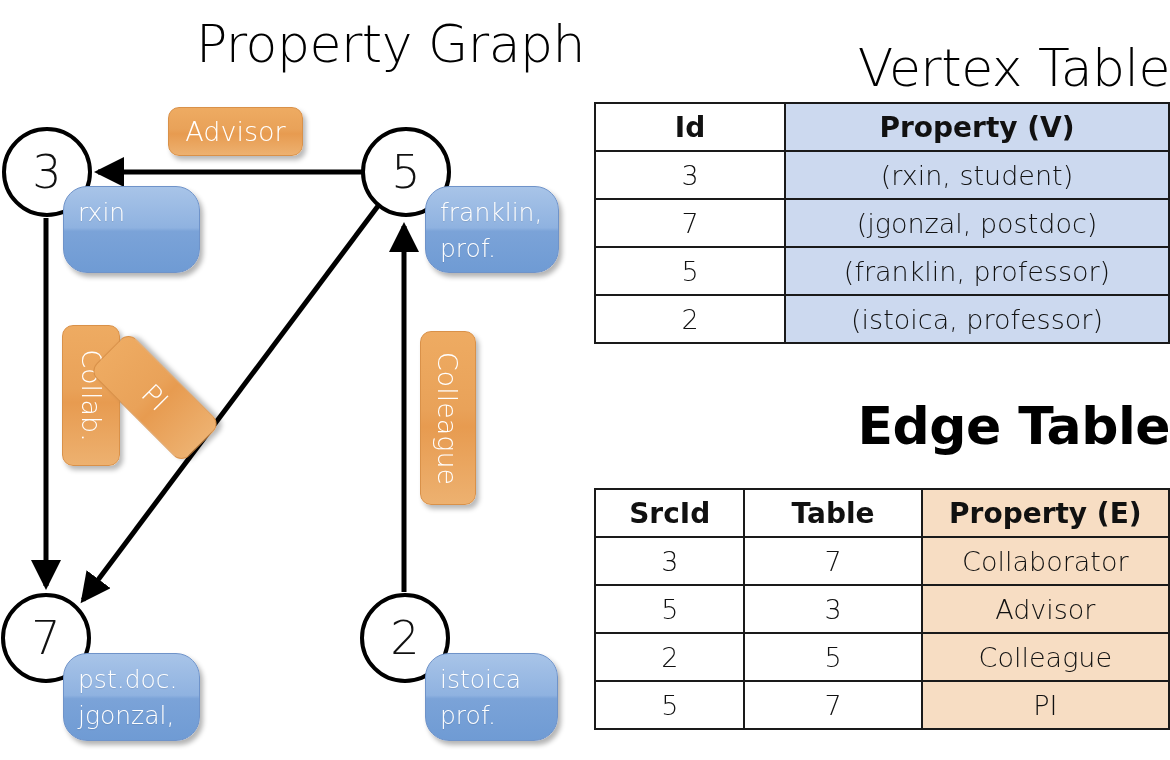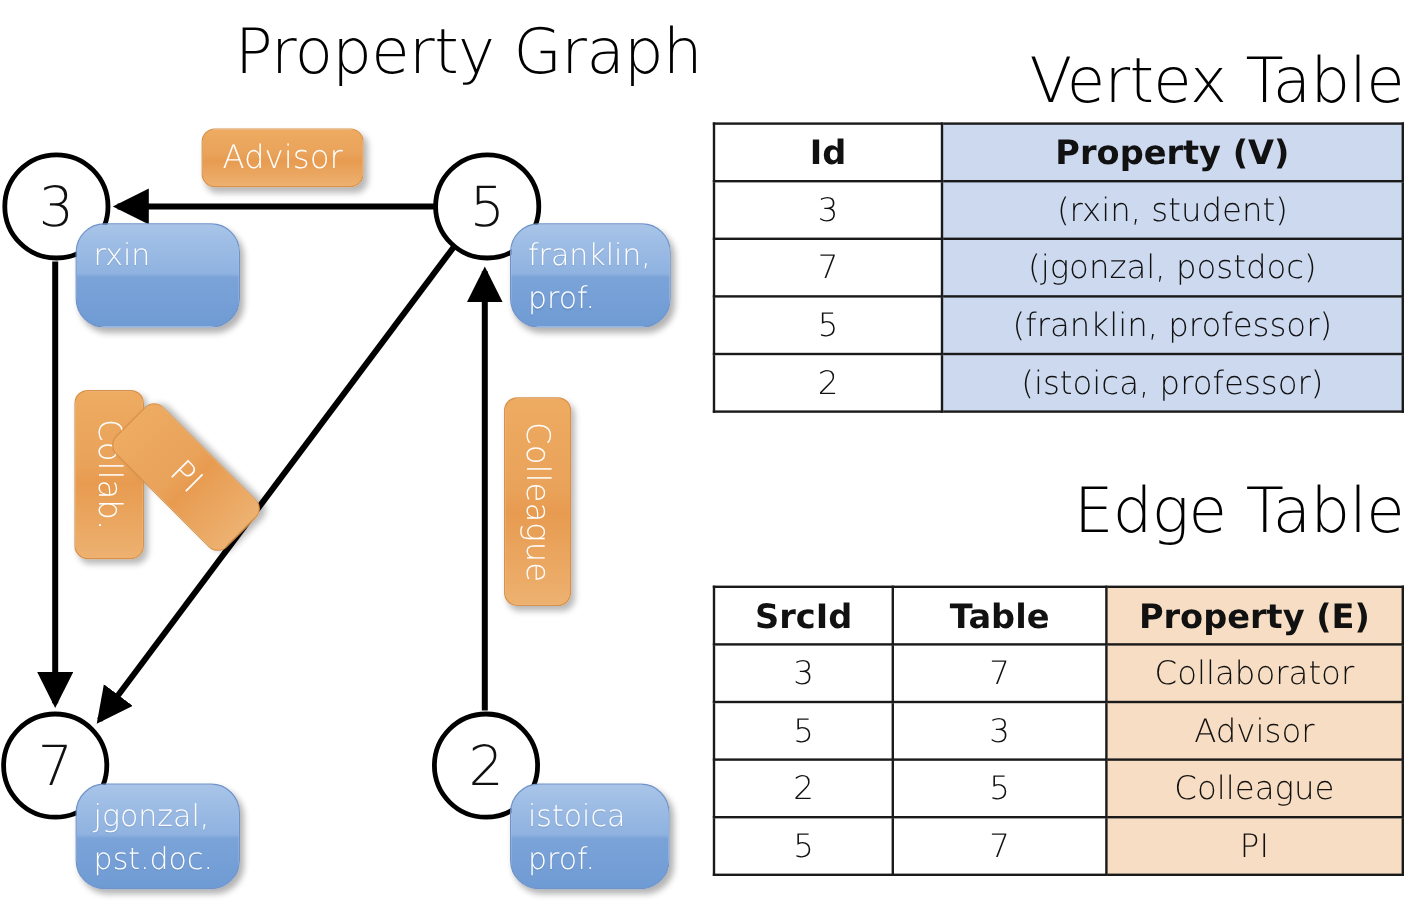--- a/index.html
+++ b/index.html
@@ -22,21 +22,21 @@
     font-family: "DejaVu Sans", sans-serif;
     font-weight: 300;
     font-size: 52px;
     letter-spacing: -0.5px;
     color: #000;
     white-space: nowrap;
     text-align: right;
   }
   #title-property-graph { left: 0px;   top: 14px;  width: 585px; }
   #title-vertex-table   { left: 585px; top: 10px;  width: 585px; margin-top: 28px; }
-  #title-edge-table     { left: 585px; top: 396px; width: 585px; }
+  #title-edge-table     { left: 585px; top: 396px; width: 585px; font-weight: bold; }
 
   
   #graph-panel {
     position: absolute;
     left: 0; top: 0;
     width: 585px; height: 760px;
   }
   #graph-edges {
     position: absolute;
     left: 0; top: 0;
@@ -197,22 +197,22 @@
   </div>
 
   <div class="prop-box" id="prop-rxin">
     <div>rxin</div>
   </div>
   <div class="prop-box" id="prop-franklin">
     <div>franklin,</div>
     <div>prof.</div>
   </div>
   <div class="prop-box" id="prop-jgonzal">
+    <div>pst.doc.</div>
     <div>jgonzal,</div>
-    <div>pst.doc.</div>
   </div>
   <div class="prop-box" id="prop-istoica">
     <div>istoica</div>
     <div>prof.</div>
   </div>
 
   <div class="edge-label" id="label-advisor">
     <span class="htext">Advisor</span>
   </div>
   <div class="edge-label" id="label-collab">

